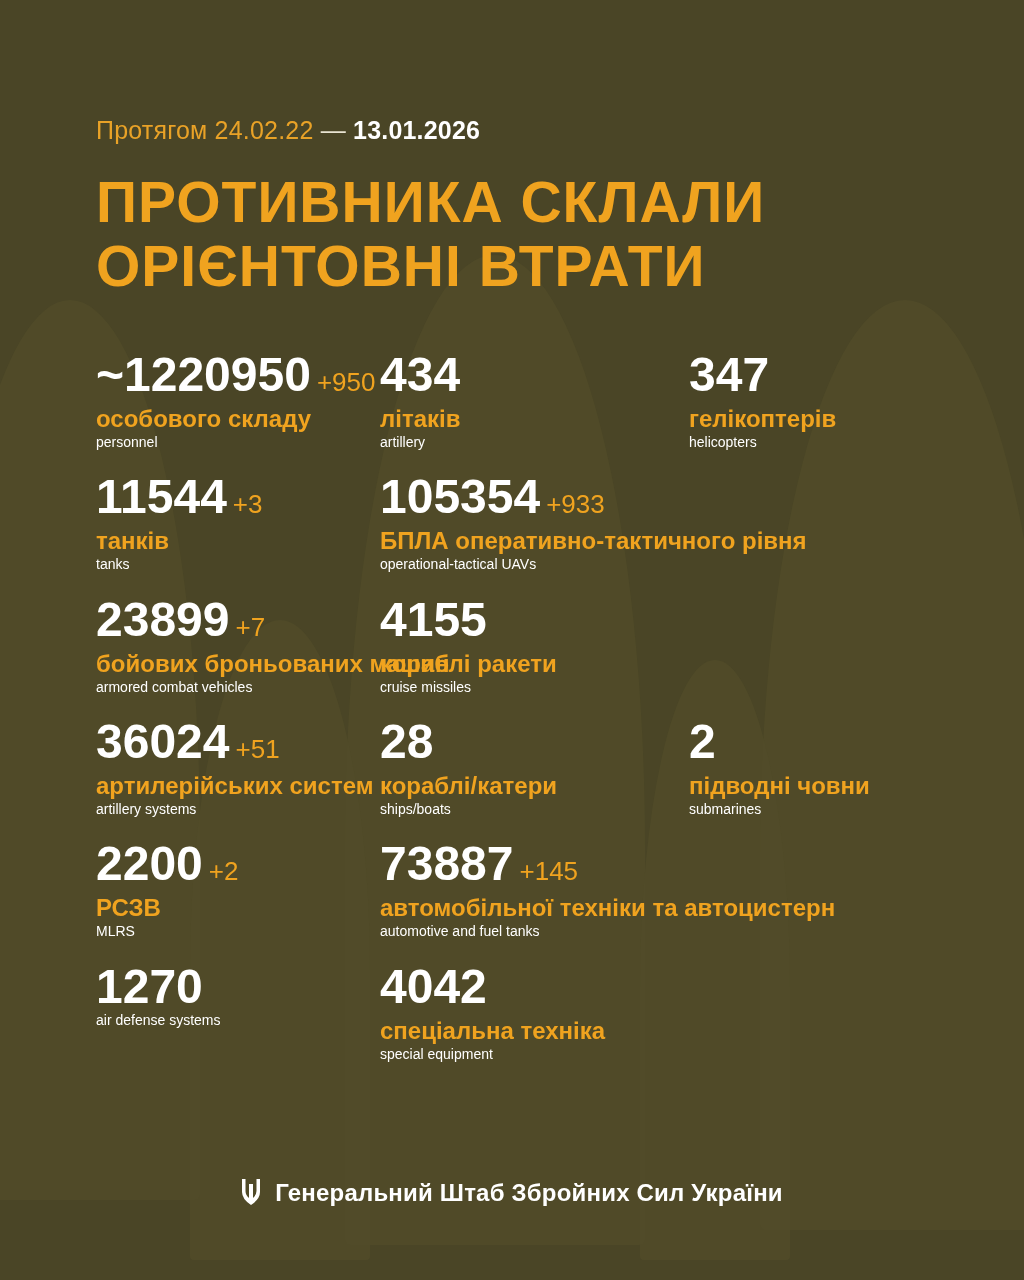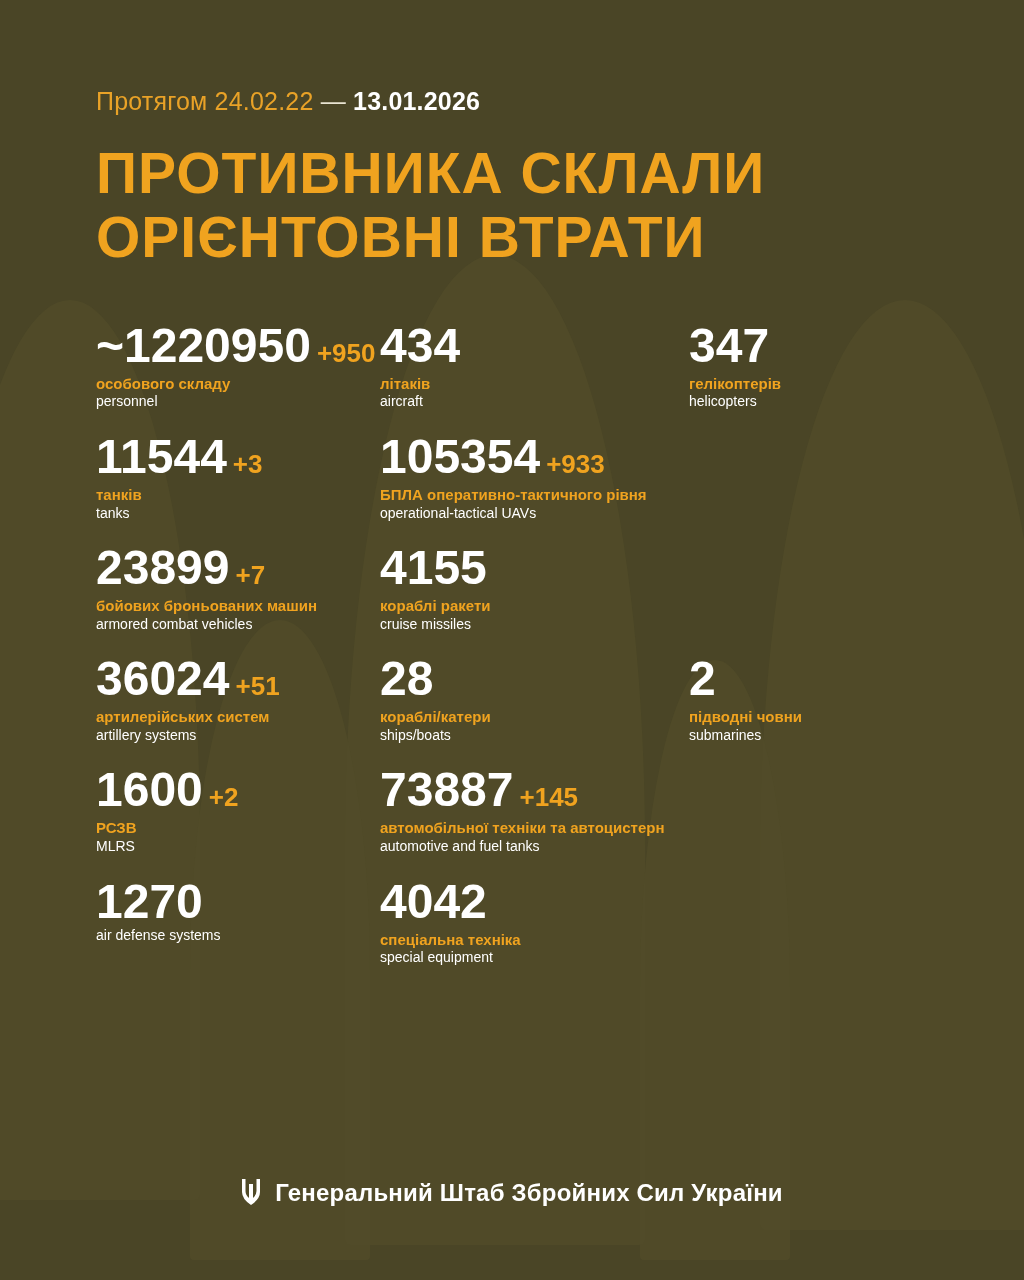--- a/index.html
+++ b/index.html
@@ -24,21 +24,21 @@
   }
   .bg1 { left:-60px;  top:300px;  width:260px; height:900px; }
   .bg2 { left:345px;  top:255px;  width:300px; height:990px; }
   .bg3 { left:760px;  top:300px;  width:290px; height:930px; }
   .bg4 { left:190px;  top:620px;  width:180px; height:640px; border-radius:50% 50% 4px 4px / 55% 55% 4px 4px; }
   .bg5 { left:640px;  top:660px;  width:150px; height:600px; border-radius:50% 50% 4px 4px / 55% 55% 4px 4px; }
 
   .content { position:relative; z-index:2; padding:0 96px; }
 
   .period {
-    padding-top:87px;
+    padding-top:116px;
     font-size:25px;
     color:#e9a227;
     letter-spacing:.2px;
   }
   .period .dash { color:#e9e4d2; }
   .period .date2 { color:#ffffff; font-weight:bold; }
 
   .title {
     margin-top:26px;
     font-size:57px;
@@ -62,27 +62,27 @@
 
   .num {
     font-size:48px;
     font-weight:bold;
     color:#ffffff;
     line-height:1.02;
     white-space:nowrap;
   }
   .delta {
     font-size:26px;
-    font-weight:bold;
+    font-weight:normal;
     color:#f0a31f;
     margin-left:6px;
   }
   .lbl-ua {
     margin-top:4px;
-    font-size:15px;
+    font-size:24px;
     font-weight:bold;
     color:#f0a31f;
     line-height:1.25;
     white-space:nowrap;
   }
   .lbl-en {
     font-size:14px;
     color:#ffffff;
     line-height:1.25;
     white-space:nowrap;
@@ -142,21 +142,21 @@
 
       <div class="row">
         <div class="cell c1">
           <div class="num"><span>~1220950</span><span class="delta">+950</span></div>
           <div class="lbl-ua">особового складу</div>
           <div class="lbl-en">personnel</div>
         </div>
         <div class="cell c2">
           <div class="num"><span>434</span><span class="delta"></span></div>
           <div class="lbl-ua">літаків</div>
-          <div class="lbl-en">aircraft</div>
+          <div class="lbl-en">artillery</div>
         </div>
         <div class="cell c3">
           <div class="num"><span>347</span><span class="delta"></span></div>
           <div class="lbl-ua">гелікоптерів</div>
           <div class="lbl-en">helicopters</div>
         </div>
       </div>
 
       <div class="row">
         <div class="cell c1">
@@ -197,21 +197,21 @@
         </div>
         <div class="cell c3">
           <div class="num"><span>2</span><span class="delta"></span></div>
           <div class="lbl-ua">підводні човни</div>
           <div class="lbl-en">submarines</div>
         </div>
       </div>
 
       <div class="row">
         <div class="cell c1">
-          <div class="num"><span>1600</span><span class="delta">+2</span></div>
+          <div class="num"><span>2200</span><span class="delta">+2</span></div>
           <div class="lbl-ua">РСЗВ</div>
           <div class="lbl-en">MLRS</div>
         </div>
         <div class="cell c2w">
           <div class="num"><span>73887</span><span class="delta">+145</span></div>
           <div class="lbl-ua">автомобільної техніки та автоцистерн</div>
           <div class="lbl-en">automotive and fuel tanks</div>
         </div>
       </div>
 

